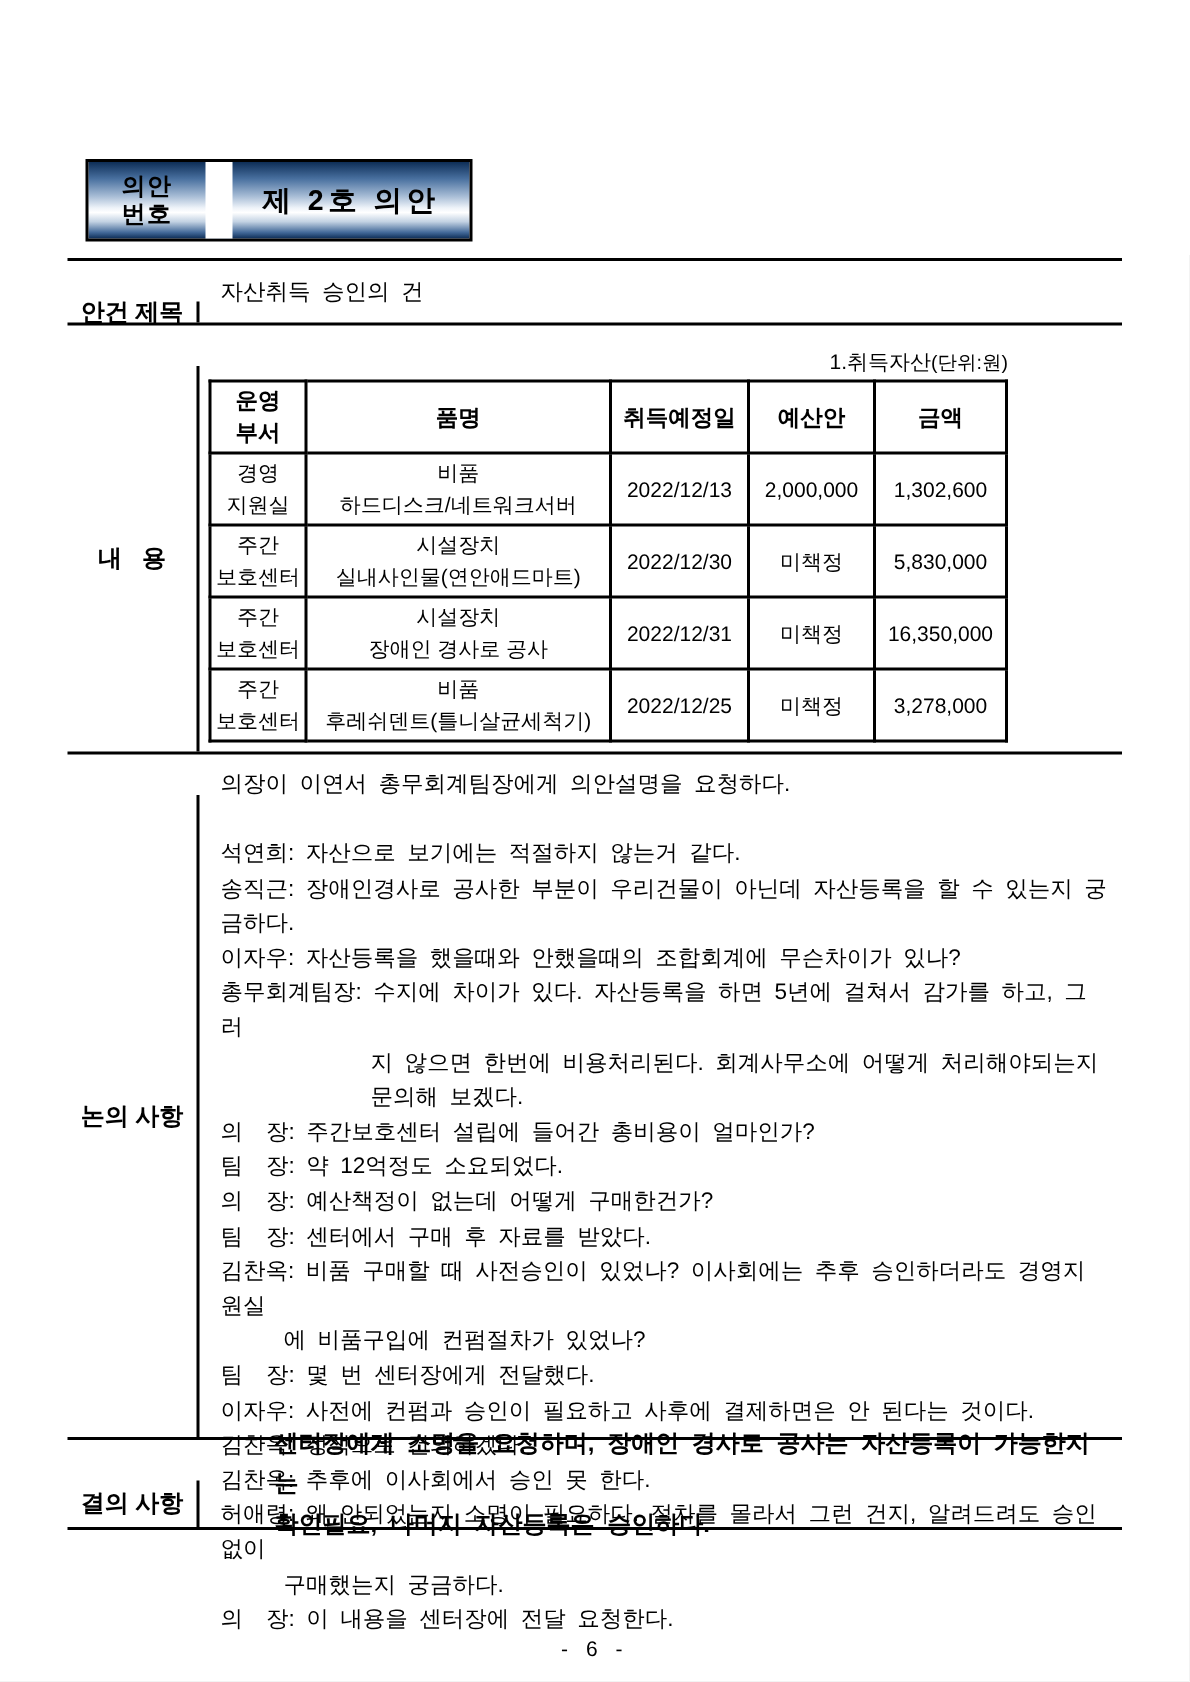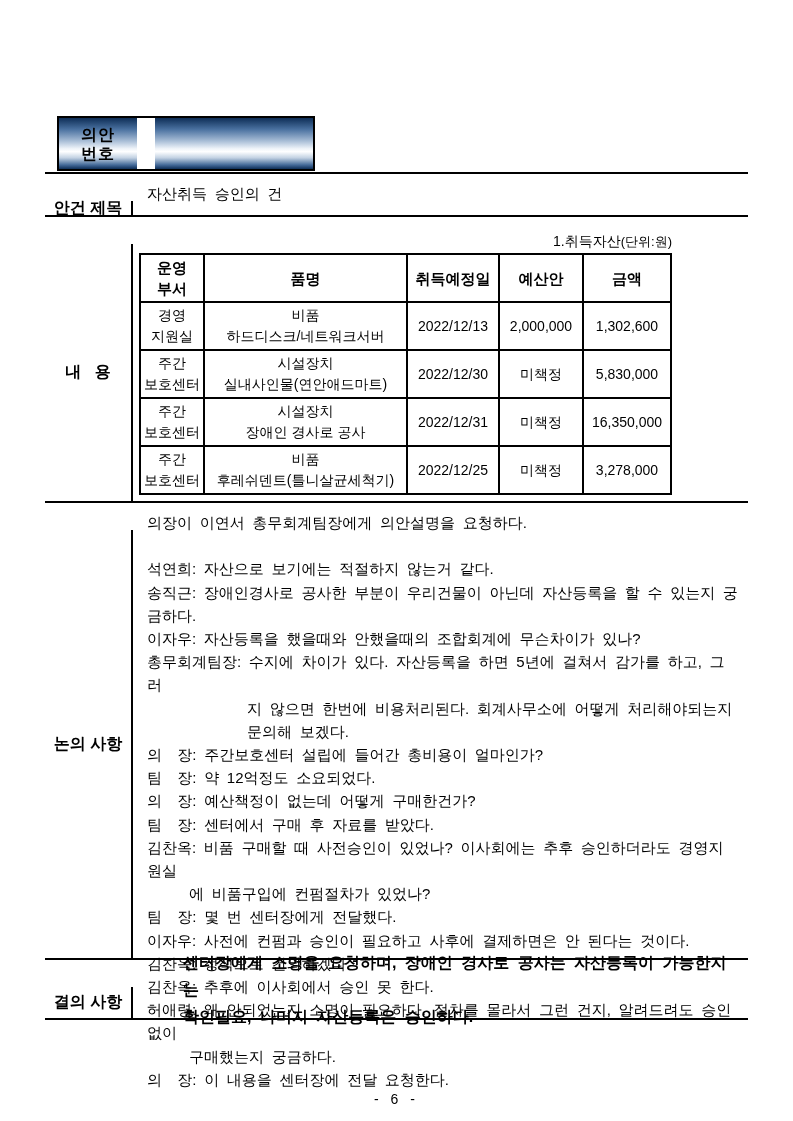--- a/index.html
+++ b/index.html
@@ -12,21 +12,21 @@
     height: 1121px;
     background: #ffffff;
     margin: 0 auto;
     color: #000;
     overflow: hidden;
   }
 
   
   .agenda-box {
     position: absolute;
-    left: 57px; top: 116px;
+    left: 57px; top: 106px;
     width: 258px; height: 55px;
     border: 2px solid #000;
     background: linear-gradient(180deg,
       #0e2e57 0%, #49709f 22%, #a8bdd6 45%,
       #eef3f9 60%, #ffffff 66%, #c3d2e3 78%,
       #446a99 92%, #0e2e57 100%);
     display: flex;
   }
   .agenda-box .left-cell {
     width: 78px; height: 100%;
@@ -154,20 +154,21 @@
 </style>
 </head>
 <body>
 
 <div class="page">
 
   <div class="agenda-box">
     <div class="left-cell">의안
 번호</div>
     <div class="gap"></div>
+    <div class="right-cell">제 2호 의안</div>
   </div>
 
   <div class="main-table">
 
     <div class="m-row row-title">
       <div class="m-label">안건 제목</div>
       <div class="m-content single-line">자산취득 승인의 건</div>
     </div>
 
 

